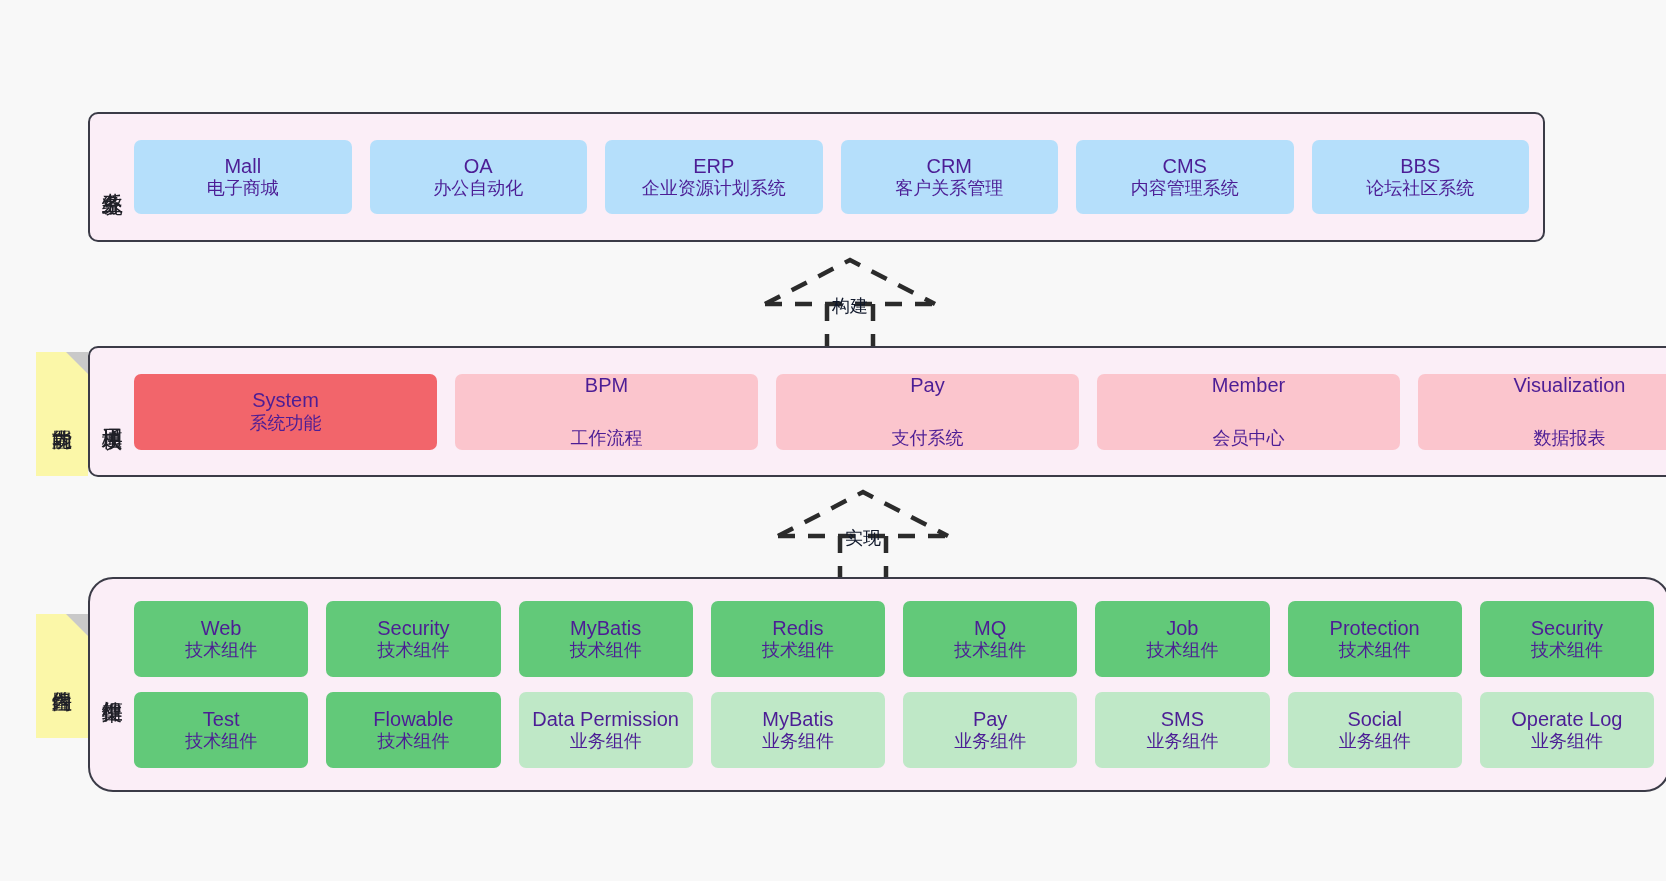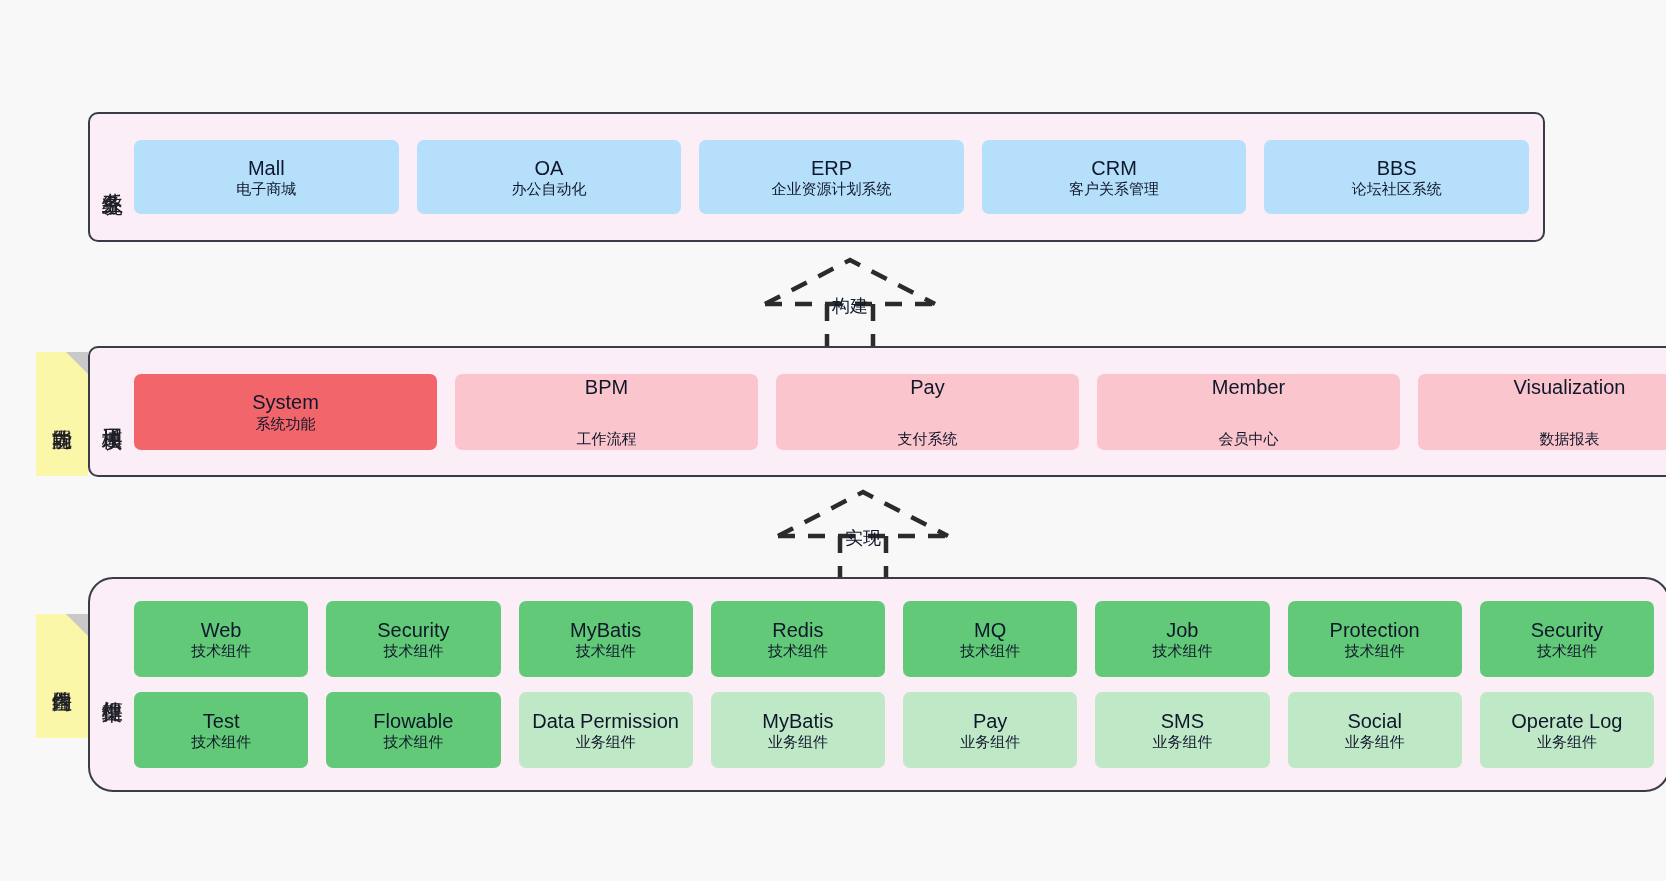--- a/index.html
+++ b/index.html
@@ -61,27 +61,27 @@
 
   
   .card {
     flex: 1 1 0;
     border-radius: 7px;
     display: flex;
     flex-direction: column;
     align-items: center;
     justify-content: center;
     text-align: center;
-    color: #0f172a;
+    color: #4c1d95;
     line-height: 1.22;
     padding: 6px 4px;
     min-width: 0;
   }
   .card .t1 { font-size: 20px; }
-  .card .t2 { font-size: 15px; }
+  .card .t2 { font-size: 18px; }
 
   .c-blue       { background: #b5dffb; }
   .c-red        { background: #f2656b; }
   .c-pink       { background: #fbc5cd; gap: 31px; }
   .c-green      { background: #62c979; }
   .c-greenlight { background: #bfe8c7; }
 
   
   #layer-business { left: 88px;  top: 112px; width: 1457px; height: 130px; }
   #layer-business .card { height: 74px; }
@@ -157,20 +157,24 @@
           <span class="t1">OA</span>
           <span class="t2">办公自动化</span>
         </div>
         <div class="card c-blue">
           <span class="t1">ERP</span>
           <span class="t2">企业资源计划系统</span>
         </div>
         <div class="card c-blue">
           <span class="t1">CRM</span>
           <span class="t2">客户关系管理</span>
+        </div>
+        <div class="card c-blue">
+          <span class="t1">CMS</span>
+          <span class="t2">内容管理系统</span>
         </div>
         <div class="card c-blue">
           <span class="t1">BBS</span>
           <span class="t2">论坛社区系统</span>
         </div>
       </div>
     </div>
   </div>
 
   <div id="arrow-build" class="arrow">

